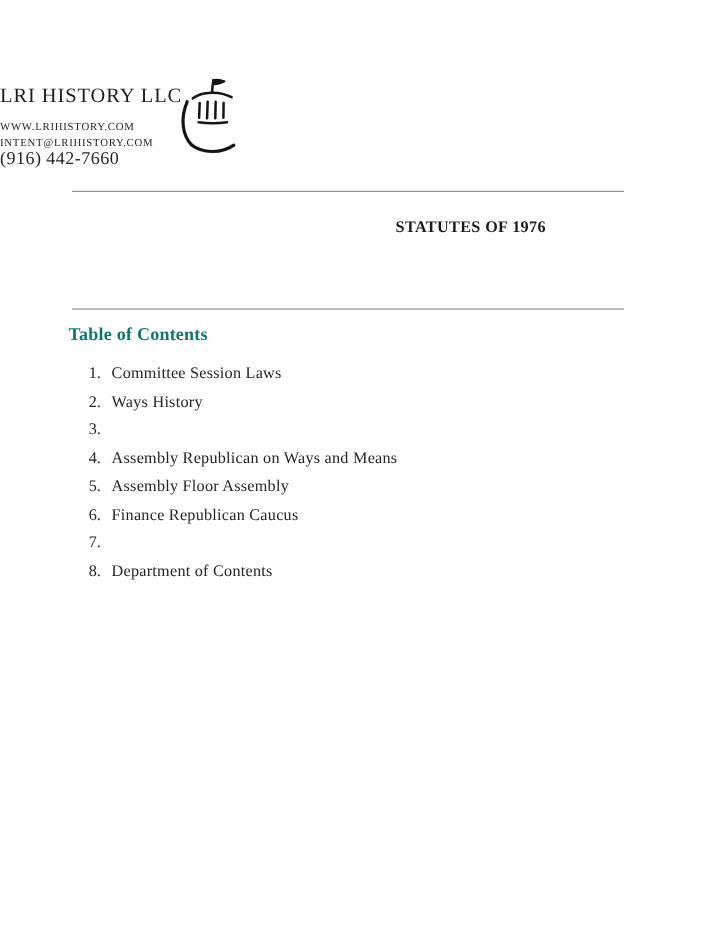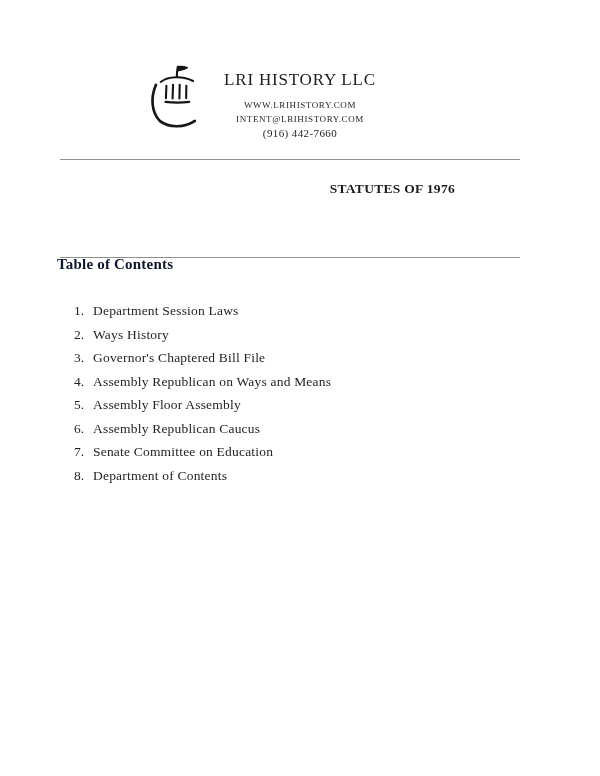--- a/index.html
+++ b/index.html
@@ -13,51 +13,51 @@
   }
   .page { position: absolute; inset: 0; background: #ffffff; }
 
   
   .letterhead { position: absolute; top: 62px; left: 0; width: 100%; height: 90px; }
   .logo {
     position: absolute; left: 144px; top: 0;
     width: 60px; height: 76px;
   }
   .logo svg { width: 100%; height: 100%; }
-  .letterhead-text { position: absolute; top: 8px; left: 0; width: 100%; text-align: center; }
+  .letterhead-text { position: absolute; top: 8px; left: 0; width: 100%; text-align: left; }
   .company {
     font-size: 17px; letter-spacing: 0.8px; color: #1c1c1c;
     margin-bottom: 8px;
   }
   .contact {
     font-size: 9px; letter-spacing: 0.6px; line-height: 14px; color: #262626;
   }
-  .phone { font-size: 11px; letter-spacing: 0.4px; line-height: 14px; color: #262626; }
+  .phone { font-size: 15px; letter-spacing: 0.4px; line-height: 14px; color: #262626; }
 
   
   .rule {
     position: absolute; left: 60px; width: 460px; height: 0;
     border-top: 1px solid #8f8f8f;
   }
   .rule-top { top: 159px; }
   .rule-bottom { top: 257px; }
 
   
   .reference {
     position: absolute; top: 178px; right: 145px;
     text-align: left;
     font-weight: 700; font-size: 13.5px; line-height: 21.5px;
     letter-spacing: 0.3px; color: #1b1b1b;
   }
   .reference .ref-line { white-space: pre; }
 
   
   .toc-title {
-    position: absolute; left: 57px; top: 256px;
-    font-size: 15px; font-weight: 700; letter-spacing: 0.2px; color: #0f172a;
+    position: absolute; left: 57px; top: 271px;
+    font-size: 15px; font-weight: 700; letter-spacing: 0.2px; color: #0f766e;
   }
   .toc-list {
     position: absolute; left: 69px; top: 304px;
     list-style: none;
   }
   .toc-item {
     display: flex; align-items: baseline;
     font-size: 13.5px; line-height: 14px;
     margin-bottom: 9.5px;
     color: #242424;
@@ -103,45 +103,43 @@
     <div class="ref-line">STATUTES OF 1976</div>
   </div>
 
   <div class="rule rule-bottom"></div>
 
   <h2 class="toc-title">Table of Contents</h2>
 
   <ol class="toc-list">
     <li class="toc-item">
       <span class="toc-num">1.</span>
-      <span class="toc-label">Department Session Laws</span>
+      <span class="toc-label">Committee Session Laws</span>
     </li>
     <li class="toc-item">
       <span class="toc-num">2.</span>
       <span class="toc-label">Ways History</span>
     </li>
     <li class="toc-item">
       <span class="toc-num">3.</span>
-      <span class="toc-label">Governor's Chaptered Bill File</span>
     </li>
     <li class="toc-item">
       <span class="toc-num">4.</span>
       <span class="toc-label">Assembly Republican on Ways and Means</span>
     </li>
     <li class="toc-item">
       <span class="toc-num">5.</span>
       <span class="toc-label">Assembly Floor Assembly</span>
     </li>
     <li class="toc-item">
       <span class="toc-num">6.</span>
-      <span class="toc-label">Assembly Republican Caucus</span>
+      <span class="toc-label">Finance Republican Caucus</span>
     </li>
     <li class="toc-item">
       <span class="toc-num">7.</span>
-      <span class="toc-label">Senate Committee on Education</span>
     </li>
     <li class="toc-item">
       <span class="toc-num">8.</span>
       <span class="toc-label">Department of Contents</span>
     </li>
   </ol>
 
 </div>
 
 </body></html>

